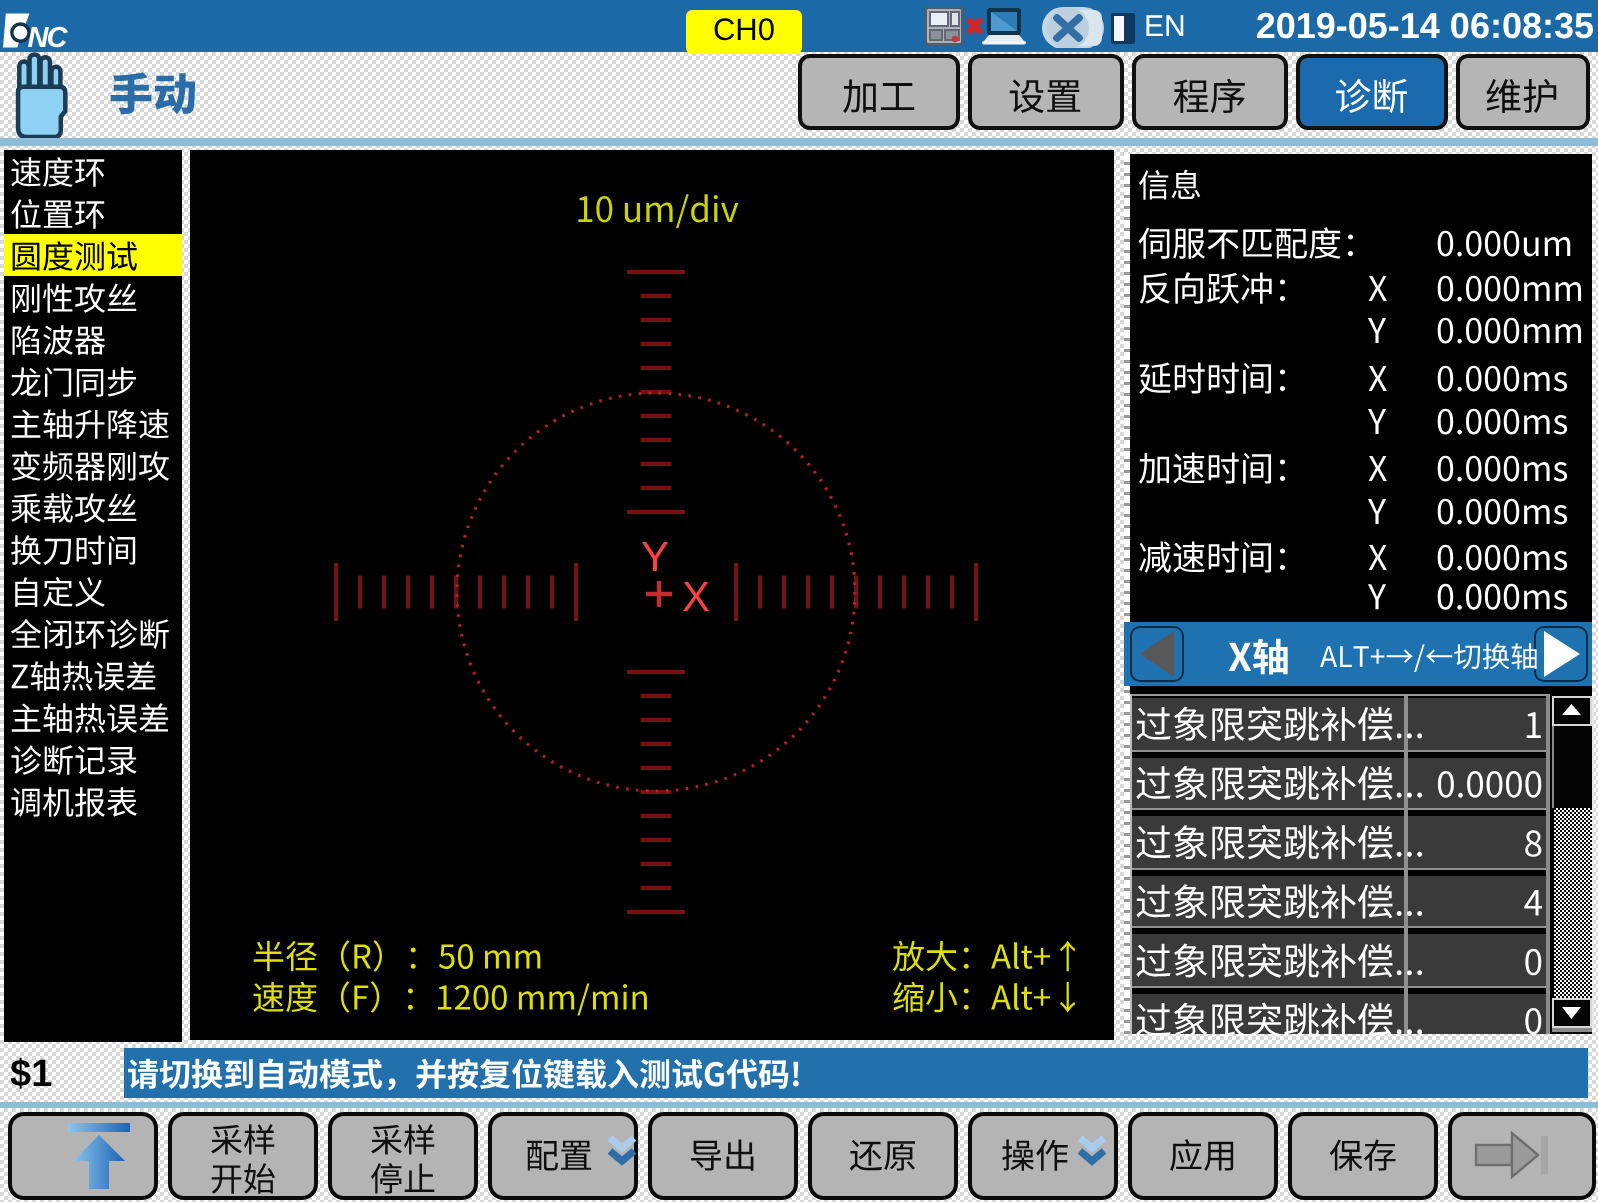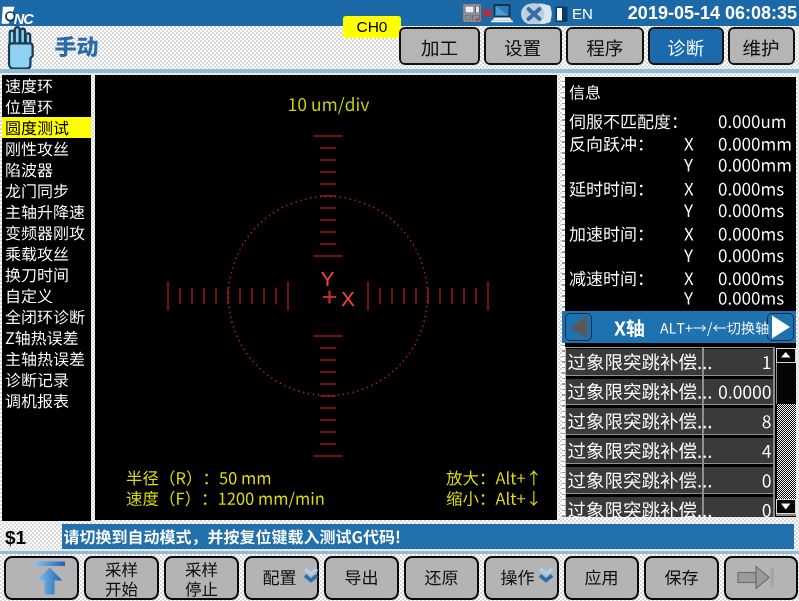--- a/index.html
+++ b/index.html
@@ -1,21 +1,21 @@
 <!DOCTYPE html>
 <html><head><meta charset="utf-8"><style>
 *{margin:0;padding:0;box-sizing:border-box}
 html,body{width:799px;height:601px;overflow:hidden;font-family:"Liberation Sans",sans-serif}
 body{position:relative;background:#fff}
 .checker{position:absolute;left:0;top:0;width:799px;height:601px;
  background-image:conic-gradient(#ffffff 25%,#d8d8d8 0 50%,#ffffff 0 75%,#d8d8d8 0);
  background-size:4px 4px}
 .abs{position:absolute}
 .topbar{left:0;top:0;width:799px;height:26px;background:#1b69a7}
-.ch0{left:343px;top:16px;width:58px;height:21.5px;background:#ffff00;color:#000;
+.ch0{left:343px;top:5px;width:58px;height:21.5px;background:#ffff00;color:#000;
  font-size:15.5px;line-height:21.5px;text-align:center;border-radius:3px}
 .date{right:2px;top:0;height:40px;line-height:27px;color:#fff;font-weight:bold;font-size:18px}
 .en{left:572px;top:0;height:36px;line-height:27px;color:#fff;font-size:15px}
 .sep1{left:0;top:69px;width:799px;height:3.5px;background:#8dbdd8}
 .sep2{left:0;top:550.5px;width:799px;height:3px;background:#8dbdd8}
 .tab{top:27px;height:38px;background:#b5b5b5;border:2px solid #111;border-radius:6px}
 .tab.on{background:#1a6aad}
 .menu{left:2px;top:75px;width:88.5px;height:446px;background:#000}
 .menusel{left:2px;top:117px;width:88.5px;height:21px;background:#ffff00}
 .plot{left:94.5px;top:75px;width:462px;height:445px;background:#000}

